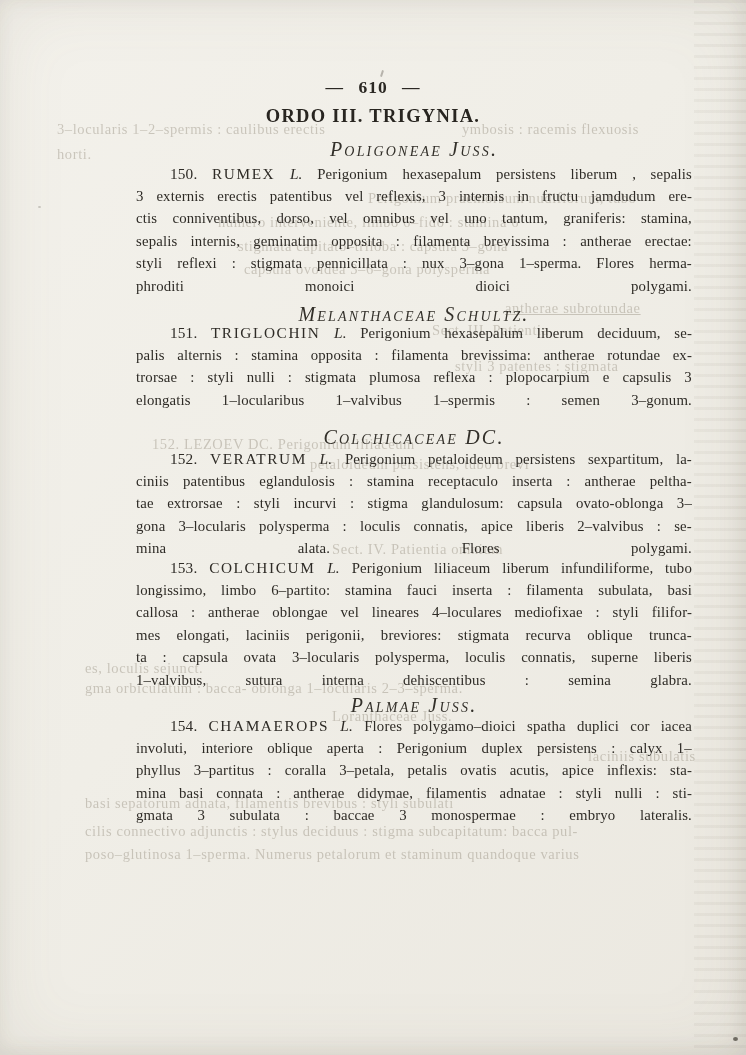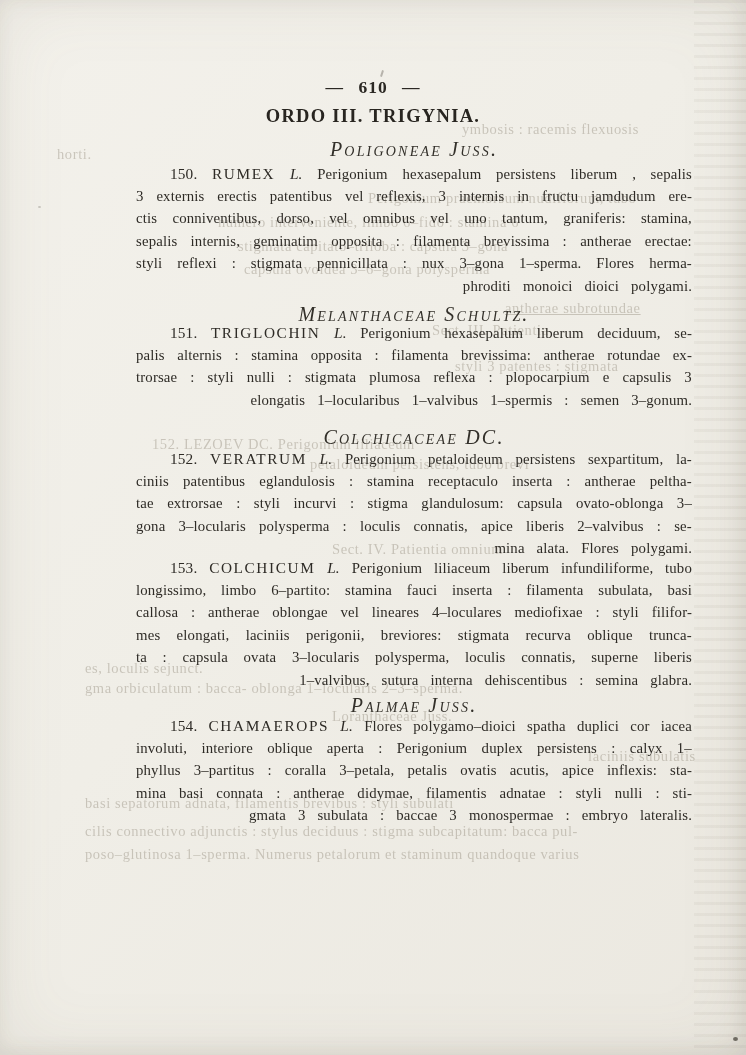--- a/index.html
+++ b/index.html
@@ -29,40 +29,41 @@
   .family{
     position:absolute;left:0;width:100%;text-align:center;margin:0;
     font-style:italic;font-variant:small-caps;font-weight:normal;
     font-size:20px;letter-spacing:2.2px;color:#33302a;
   }
   .family.f1{top:138px}.family.f2{top:303px}.family.f3{top:426px}.family.f4{top:694px}
   .para{position:absolute;left:0;width:556px;font-size:14.8px;letter-spacing:.15px;}
   .para.p150{top:165px}.para.p151{top:324px}.para.p152{top:450px}.para.p153{top:559px}.para.p154{top:717px}
   .line{display:flex;justify-content:space-between;align-items:baseline;height:22.6px;white-space:pre;}
   .line.first{padding-left:34px;}
-  .line.last{justify-content:flex-end;gap:12px;margin-left:12px;}
+  .line.last{justify-content:space-between;gap:21px;}
   .num{font-size:15.3px;}
   .genus{font-size:15.3px;letter-spacing:1.6px;}
   .author{font-style:italic;font-size:15.4px;}
   .ghost-layer{position:absolute;inset:0;z-index:1;pointer-events:none;}
   .ghost{
     position:absolute;white-space:nowrap;color:#6e6452;opacity:.30;
     filter:blur(.7px);font-size:14.5px;letter-spacing:.6px;
   }
   .speck{position:absolute;background:#4a453c;border-radius:50%;z-index:3;}
   .speck.s1{width:5px;height:4px;right:8px;bottom:14px;opacity:.75;}
   .speck.s2{width:2px;height:7px;left:381px;top:70px;opacity:.35;transform:rotate(18deg);border-radius:1px;}
   .speck.s3{width:3px;height:2px;left:38px;top:206px;opacity:.25;}
 </style>
 </head>
 <body>
 
 <div class="page">
 
   <div class="ghost-layer">
+      <div class="ghost" style="top: 121px; left: 57px;">3–locularis 1–2–spermis : caulibus erectis</div>
       <div class="ghost" style="top: 121px; left: 462px;">ymbosis : racemis flexuosis</div>
       <div class="ghost" style="top: 146px; left: 57px;">horti.</div>
       <div class="ghost" style="top: 190px; left: 368px;">Perigonium praemorsum nudiflorum, tubo</div>
       <div class="ghost" style="top: 214px; left: 218px;">numero interveniente, limbo 6–fido : stamina 6</div>
       <div class="ghost" style="top: 238px; left: 238px;">stigmata capitato–triloba : capsula 3–gona</div>
       <div class="ghost" style="top: 261px; left: 244px;">capsula ovoidea 3–6–gona polysperma</div>
       <div class="ghost" style="top: 300px; left: 505px; text-decoration: underline;">antherae subrotundae</div>
       <div class="ghost" style="top: 322px; left: 432px;">Sect. III. Patientia</div>
       <div class="ghost" style="top: 350px; left: 455px; margin-top: 8px;">styli 3 patentes : stigmata</div>
       <div class="ghost" style="top: 436px; left: 152px;">152. LEZOEV DC. Perigonium liliaceum</div>

